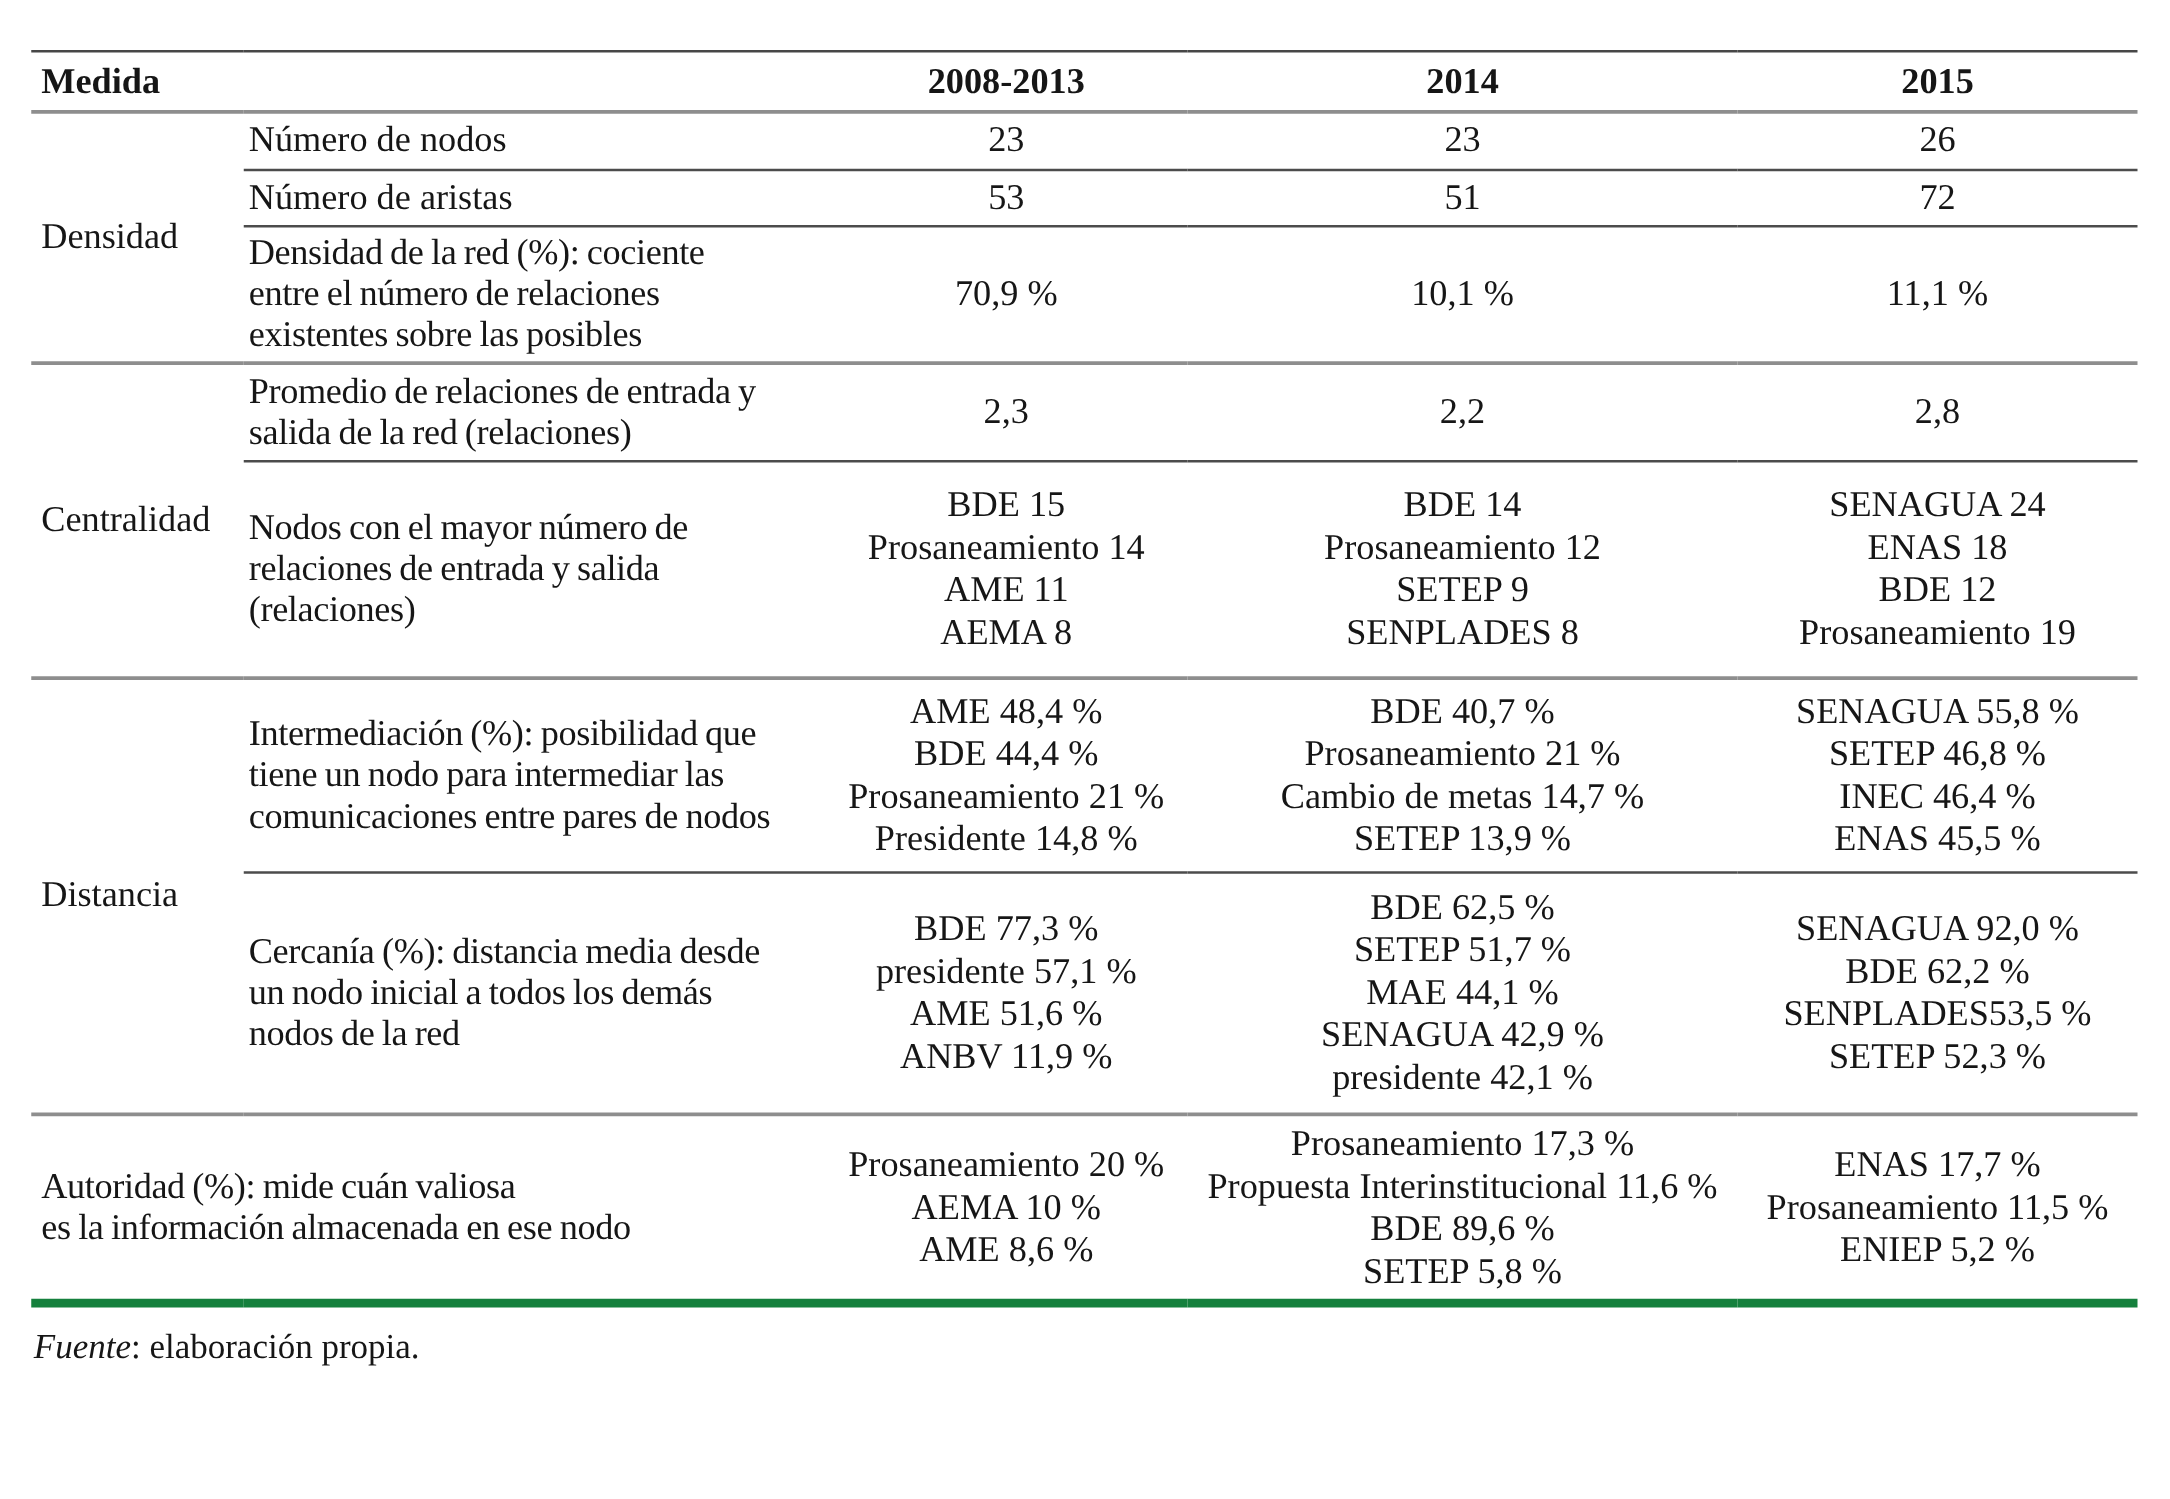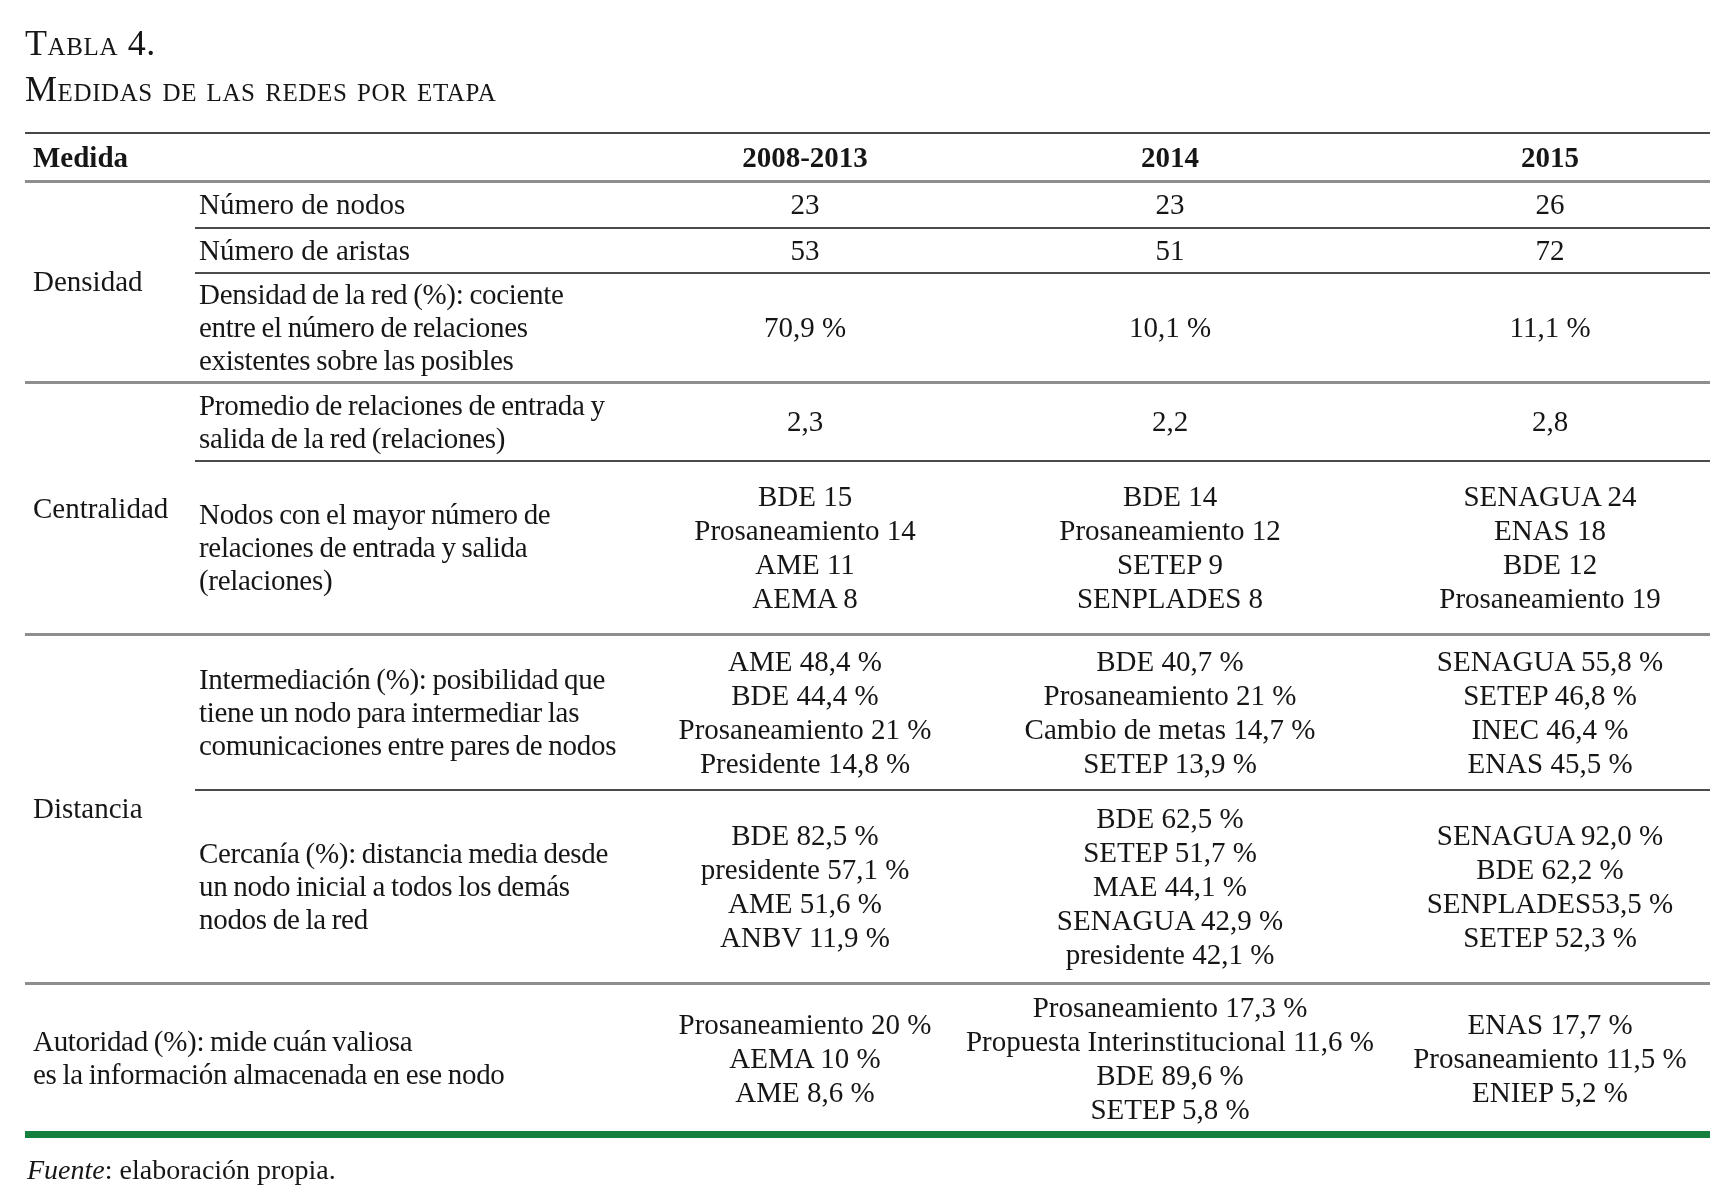--- a/index.html
+++ b/index.html
@@ -76,24 +76,20 @@
     color: #161616;
     padding-left: 2px;
   }
   .source .prefix { font-style: italic; }
 </style>
 </head>
 <body>
 
 <div class="page">
 
-  <div class="caption">
-    <div class="caption-line">Tabla 4.</div>
-    <div class="caption-line">Medidas de las redes por etapa</div>
-  </div>
 
   <table class="measures">
     <colgroup>
       <col class="c-group">
         <col class="c-desc">
         <col class="c-p1">
         <col class="c-p2">
         <col class="c-p3">
     </colgroup>
     <thead>
@@ -192,21 +188,21 @@
             <div class="ln">ENAS 45,5 %</div>
           </td>
       </tr>
       <tr class="inner rh-close">
         <td class="desc">
             <div class="ln">Cercanía (%): distancia media desde</div>
             <div class="ln">un nodo inicial a todos los demás</div>
             <div class="ln">nodos de la red</div>
           </td>
         <td class="val">
-            <div class="ln">BDE 82,5 %</div>
+            <div class="ln">BDE 77,3 %</div>
             <div class="ln">presidente 57,1 %</div>
             <div class="ln">AME 51,6 %</div>
             <div class="ln">ANBV 11,9 %</div>
           </td>
         <td class="val">
             <div class="ln">BDE 62,5 %</div>
             <div class="ln">SETEP 51,7 %</div>
             <div class="ln">MAE 44,1 %</div>
             <div class="ln">SENAGUA 42,9 %</div>
             <div class="ln">presidente 42,1 %</div>

